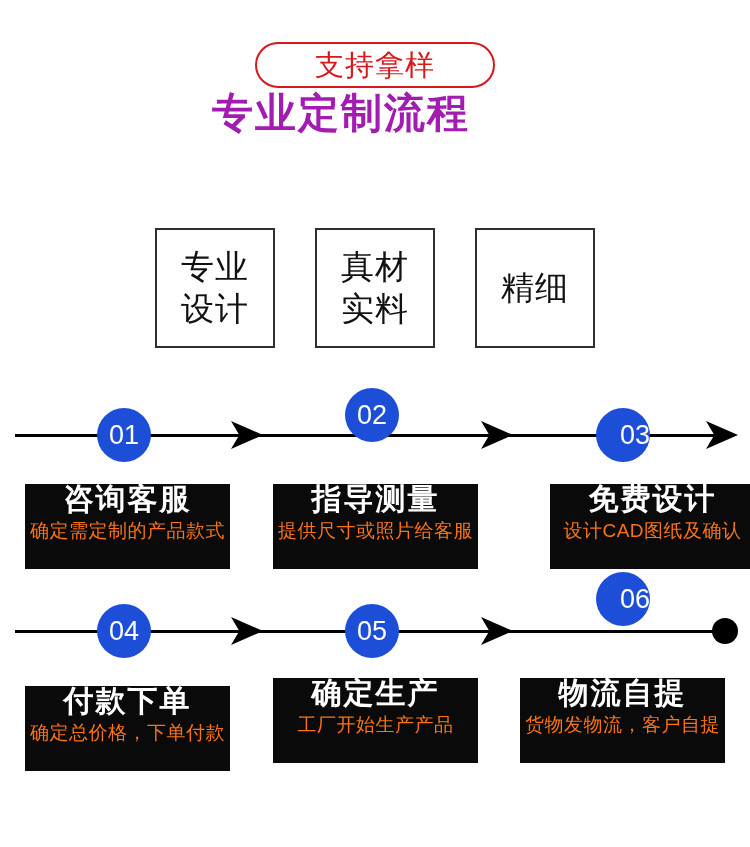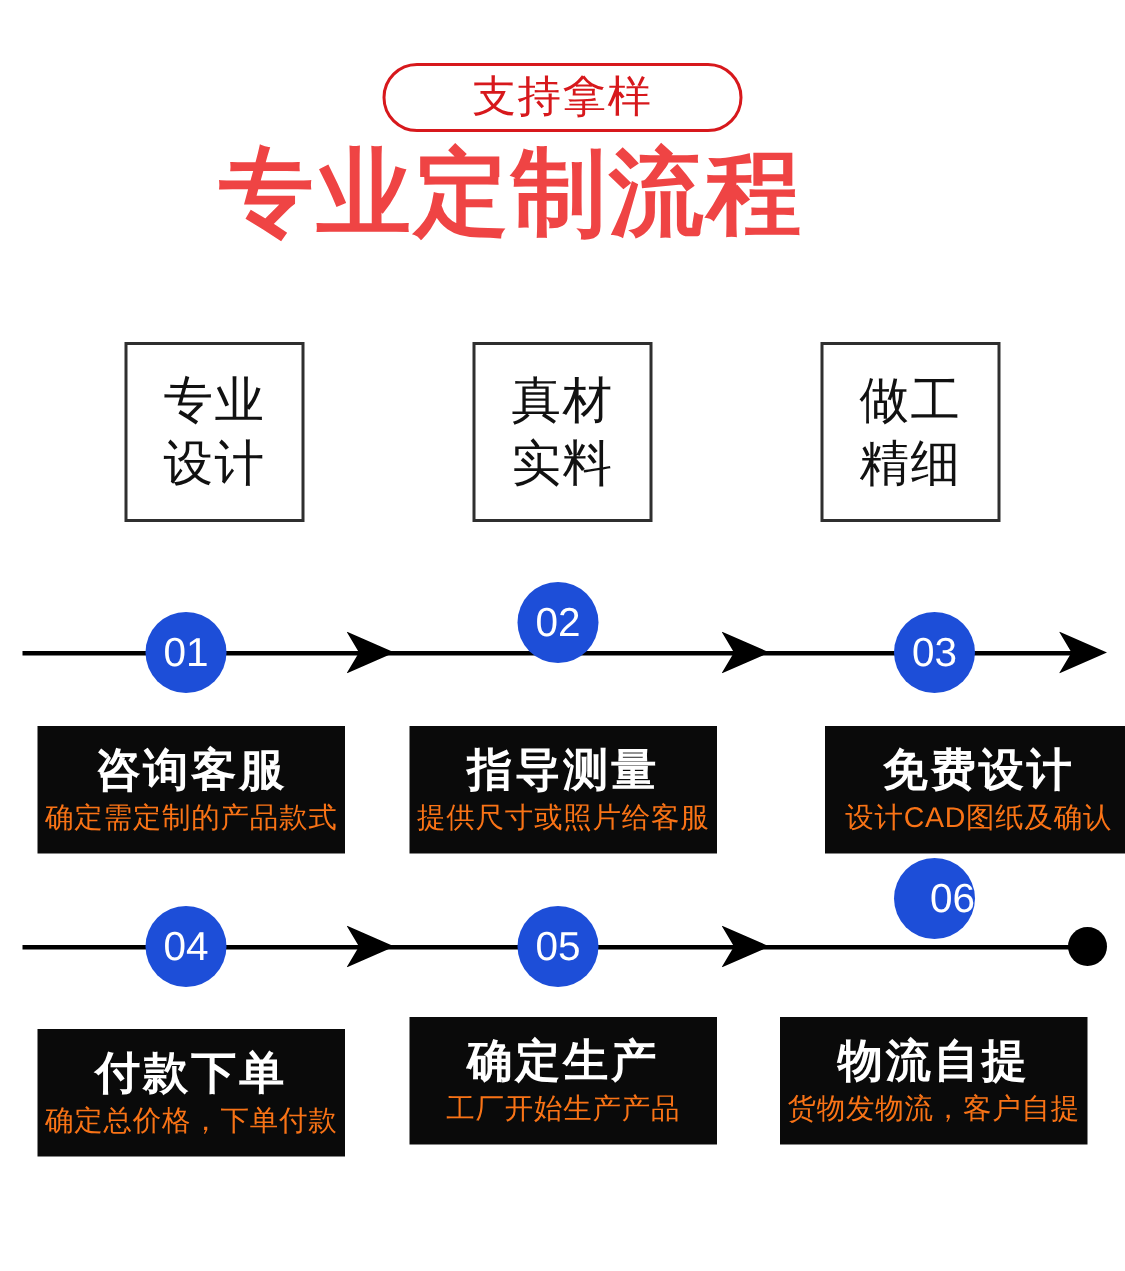--- a/index.html
+++ b/index.html
@@ -27,31 +27,31 @@
     letter-spacing: 1px;
     line-height: 1;
   }
 
   
   .title {
     position: absolute;
     top: 86px; left: 0; width: 682px;
     margin: 0;
     text-align: center;
-    font-size: 63px;
+    font-size: 41px;
     font-weight: 900;
-    color: #ef4444;
+    color: #a21caf;
     letter-spacing: 2px;
   }
 
   
   .features {
     position: absolute;
     top: 228px; left: 0; width: 750px;
-    display: flex; justify-content: center; gap: 112px;
+    display: flex; justify-content: center; gap: 40px;
   }
   .feature {
     width: 116px; height: 116px;
     border: 2px solid #2f2f2f;
     background: #ffffff;
     display: flex; flex-direction: column;
     align-items: center; justify-content: center;
     color: #111111;
     font-size: 33px;
     line-height: 1.27;
@@ -88,21 +88,21 @@
     background: #000000;
     border-radius: 50%;
   }
 
   
   .stepbox {
     position: absolute;
     width: 205px; height: 85px;
     background: #0a0a0a;
     display: flex; flex-direction: column;
-    align-items: center; justify-content: center;
+    align-items: center; justify-content: flex-start;
     gap: 7px;
   }
   .stepbox .step-title {
     color: #ffffff;
     font-size: 30px;
     font-weight: bold;
     letter-spacing: 2px;
     line-height: 1;
   }
   .stepbox .step-desc {
@@ -127,36 +127,35 @@
   <div class="features">
     <div class="feature">
       <span>专业</span>
       <span>设计</span>
     </div>
     <div class="feature">
       <span>真材</span>
       <span>实料</span>
     </div>
     <div class="feature">
-      <span>做工</span>
       <span>精细</span>
     </div>
   </div>
 
   <div>
     <div class="flow-line" style="top:434px; left:15px; width:703px;"></div>
     <div class="circle" style="top:408px; left:97px;">
       <span>01</span>
     </div>
     <div class="arrow" style="top:421px; left:231px;"></div>
     <div class="circle" style="top:388px; left:345px;">
       <span>02</span>
     </div>
     <div class="arrow" style="top:421px; left:481px;"></div>
-    <div class="circle" style="top:408px; left:596px;">
+    <div class="circle" style="top:408px; left:596px;justify-content:flex-end;">
       <span>03</span>
     </div>
     <div class="arrow" style="top:421px; left:706px;"></div>
   </div>
 
   <div>
     <div class="stepbox" style="top:484px; left:25px;">
       <div class="step-title">咨询客服</div>
       <div class="step-desc">确定需定制的产品款式</div>
     </div>

